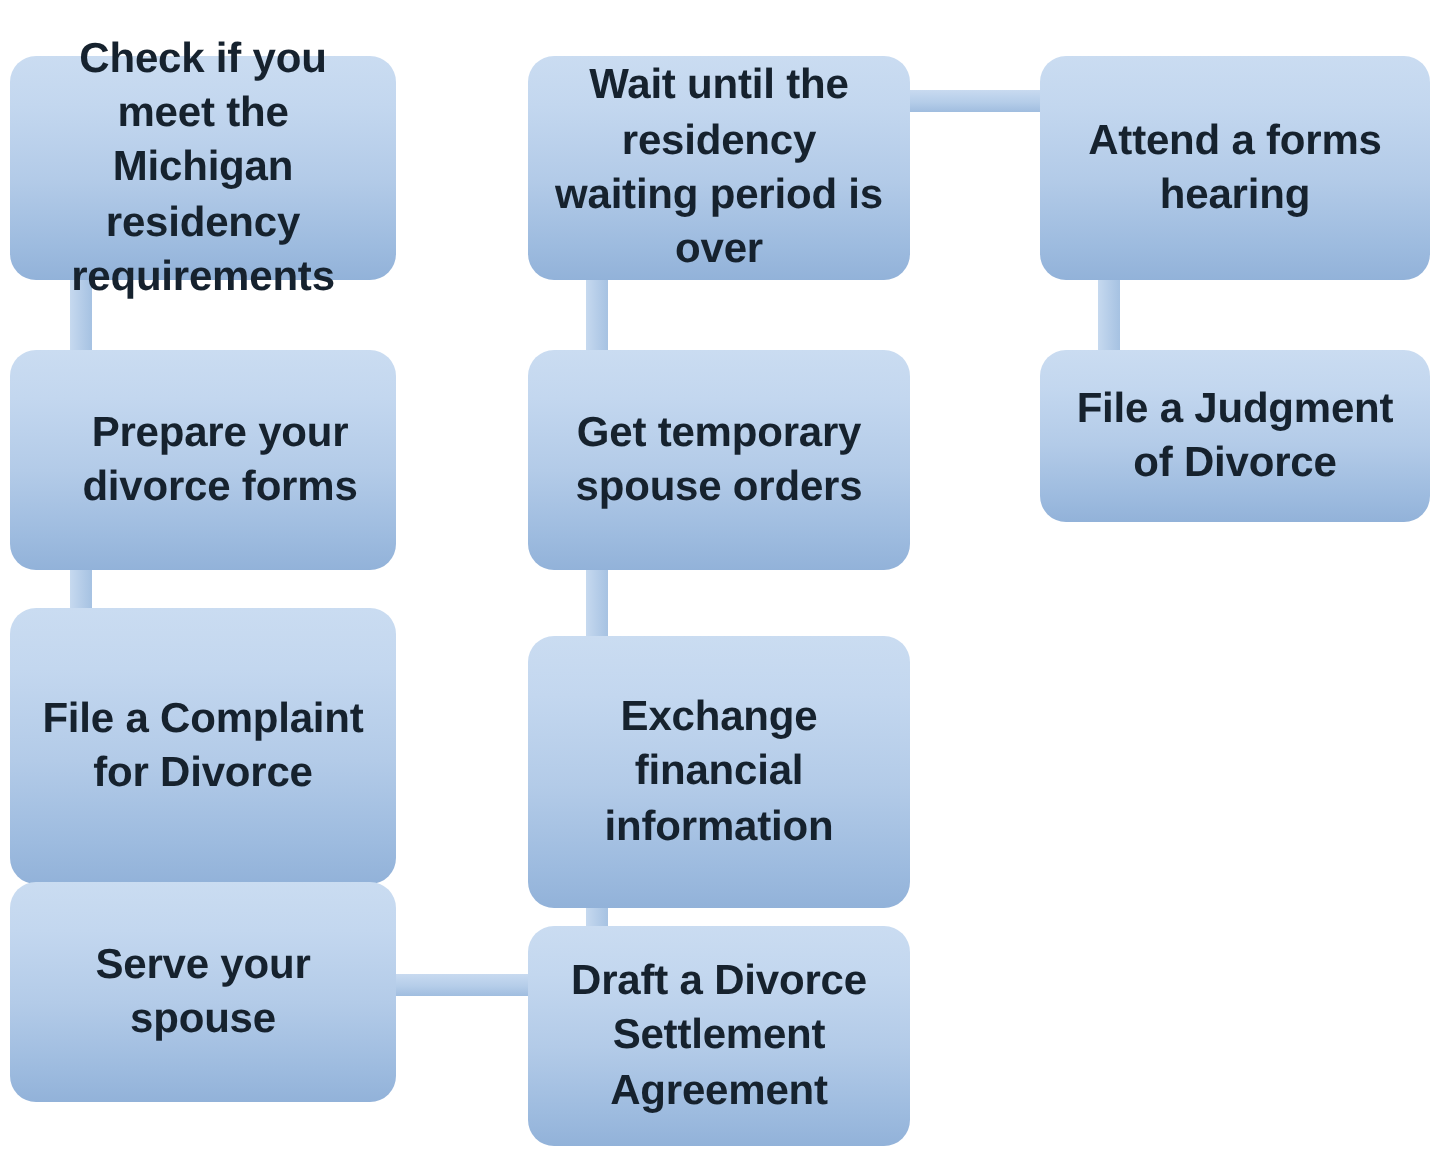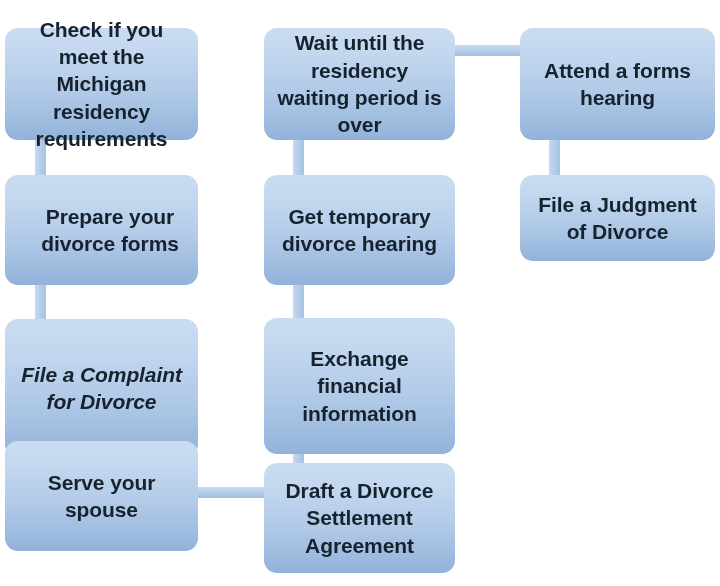--- a/index.html
+++ b/index.html
@@ -64,34 +64,34 @@
     <div class="connector vert" style="left: 293px; top: 283px; width: 11px; height: 37px;"></div>
     <div class="connector vert" style="left: 293px; top: 138px; width: 11px; height: 39px;"></div>
     <div class="connector horiz" style="left: 453px; top: 45px; width: 69px; height: 11px;"></div>
     <div class="connector vert" style="left: 549px; top: 138px; width: 11px; height: 39px;"></div>
     <div class="node" style="left: 5px; top: 28px; width: 193px; height: 112px;">
       <span>Check if you meet the Michigan residency requirements</span>
     </div>
     <div class="node" style="left: 5px; top: 175px; width: 193px; height: 110px; padding-left: 26px;">
       <span>Prepare your divorce forms</span>
     </div>
-    <div class="node" style="left: 5px; top: 319px; width: 193px; height: 138px; font-style: italic;">
+    <div class="node" style="left: 5px; top: 304px; width: 193px; height: 138px;">
       <span>File a Complaint for Divorce</span>
     </div>
     <div class="node" style="left: 5px; top: 441px; width: 193px; height: 110px;">
       <span>Serve your spouse</span>
     </div>
     <div class="node" style="left: 264px; top: 463px; width: 191px; height: 110px;">
       <span>Draft a Divorce Settlement Agreement</span>
     </div>
     <div class="node" style="left: 264px; top: 318px; width: 191px; height: 136px;">
       <span>Exchange financial information</span>
     </div>
     <div class="node" style="left: 264px; top: 175px; width: 191px; height: 110px;">
-      <span>Get temporary divorce hearing</span>
+      <span>Get temporary spouse orders</span>
     </div>
     <div class="node" style="left: 264px; top: 28px; width: 191px; height: 112px;">
       <span>Wait until the residency waiting period is over</span>
     </div>
     <div class="node" style="left: 520px; top: 28px; width: 195px; height: 112px;">
       <span>Attend a forms hearing</span>
     </div>
     <div class="node" style="left: 520px; top: 175px; width: 195px; height: 86px;">
       <span>File a Judgment of Divorce</span>
     </div>

